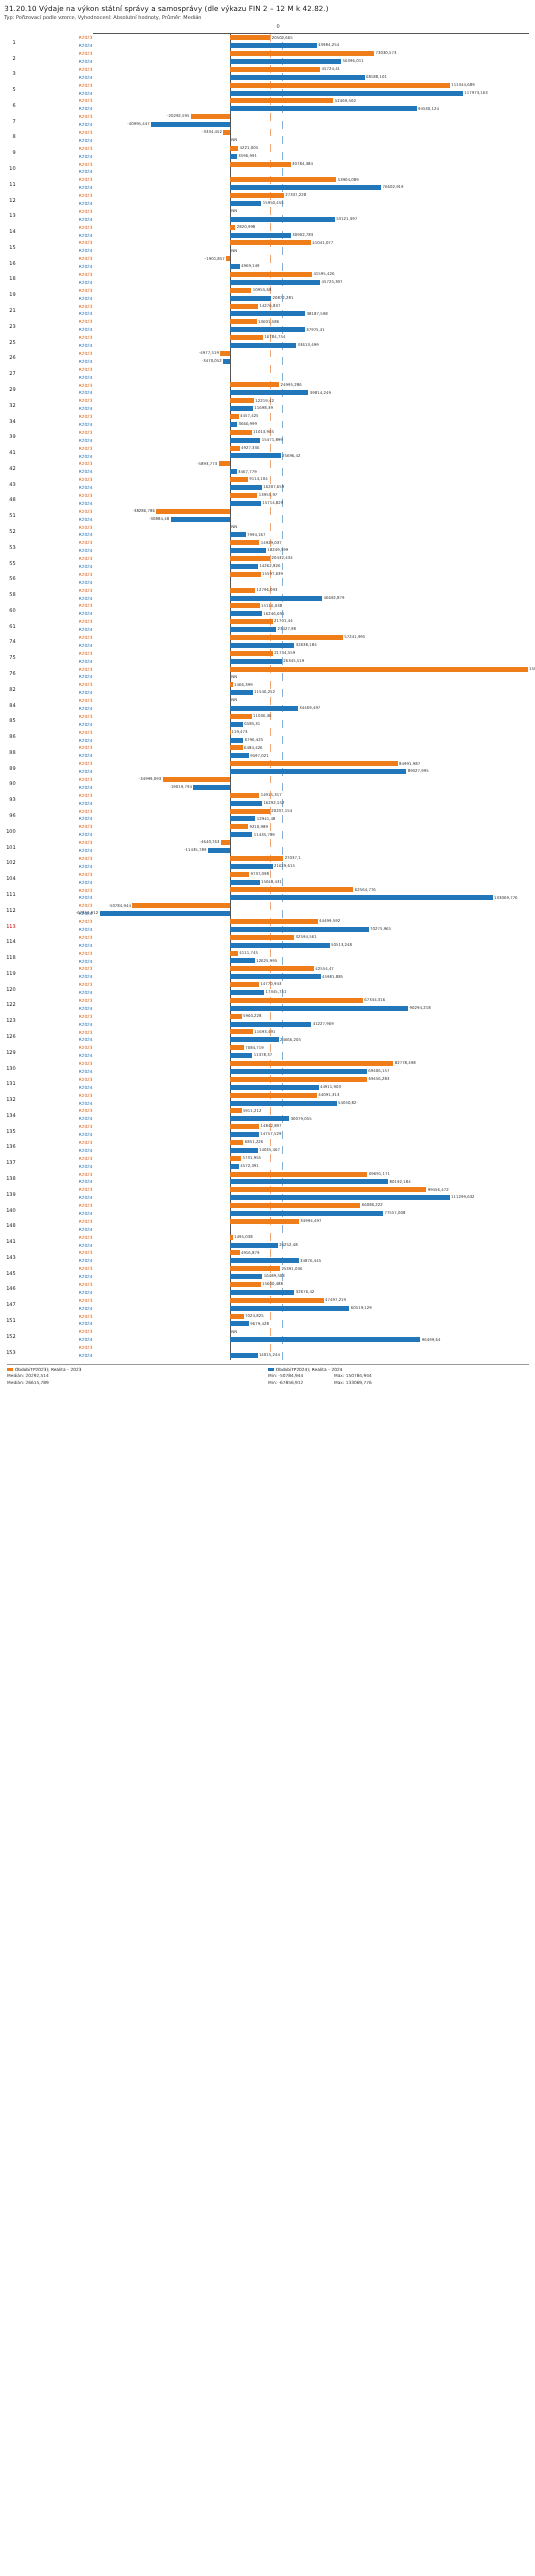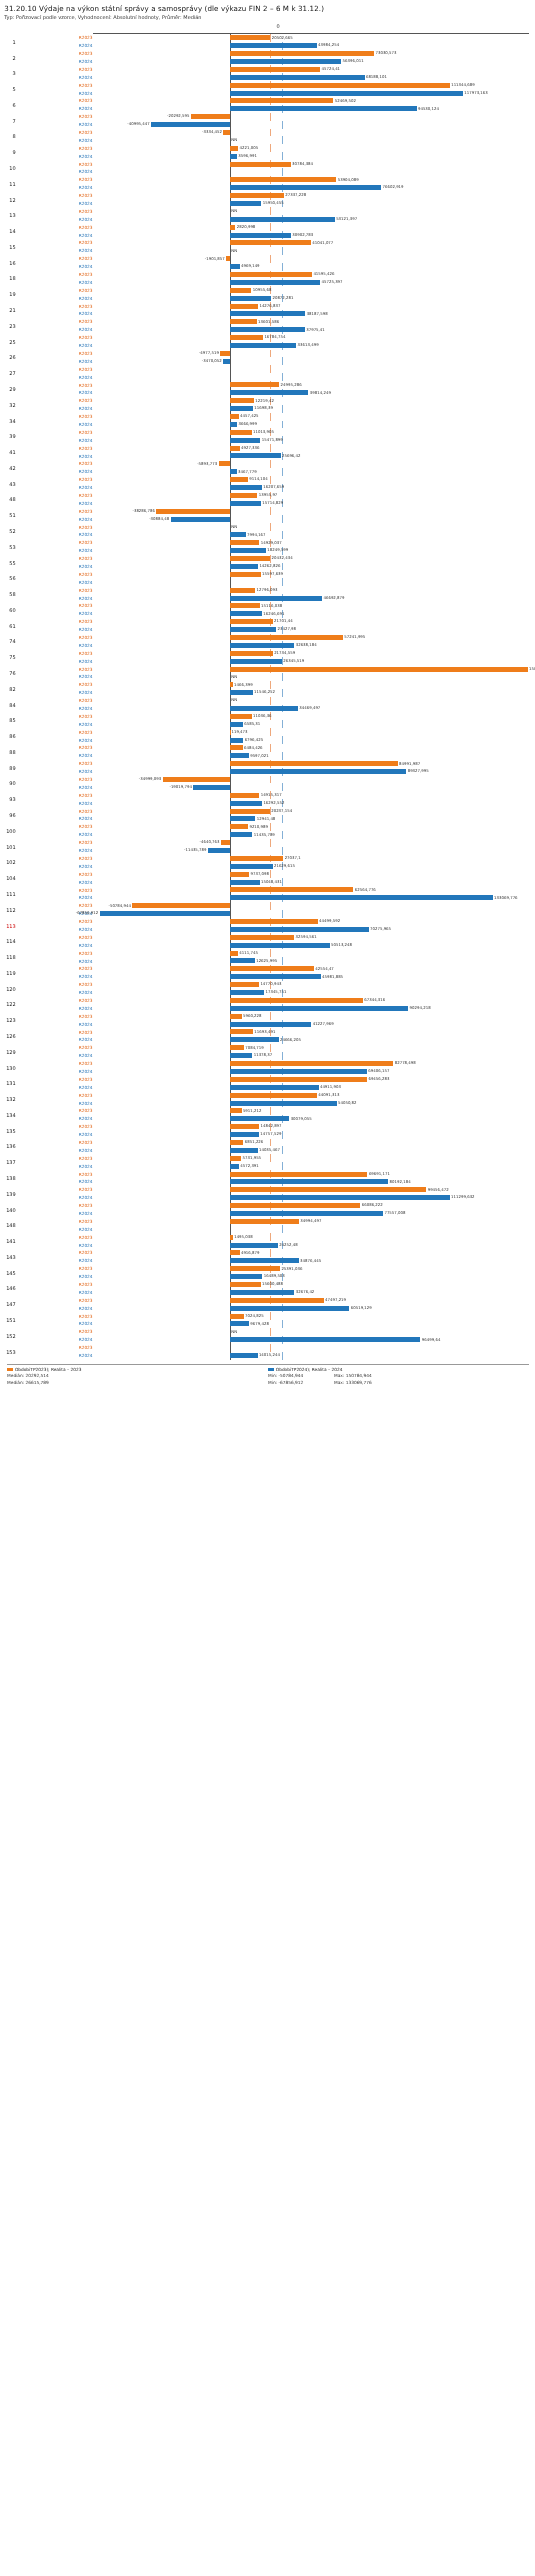--- a/index.html
+++ b/index.html
@@ -37,21 +37,21 @@
   .sw24{background:#2277bb;}
   .stat{font-size:4.3px;color:#333;line-height:6.4px;}
   .statrow{display:flex;}
   .statrow span{display:inline-block;}
   .highlight{color:#cc0000 !important;}
 </style>
 </head>
 <body>
 
 <div id="wrap">
-  <div class="title">31.20.10 Výdaje na výkon státní správy a samosprávy (dle výkazu FIN 2 – 6 M k 31.12.)</div>
+  <div class="title">31.20.10 Výdaje na výkon státní správy a samosprávy (dle výkazu FIN 2 – 12 M k 42.82.)</div>
   <div class="subtitle">Typ: Pořizovací podle vzorce, Vyhodnocení: Absolutní hodnoty, Průměr: Medián</div>
 
   <div class="chart-area">
     <div class="axis-top">
       <span class="zero-label" id="zeroLabel" style="left: 185px;">0</span>
     </div>
     <div class="rows" id="rows">
         <div class="grp">
           <div class="grp-label">1</div>
           <div class="grp-bars">

